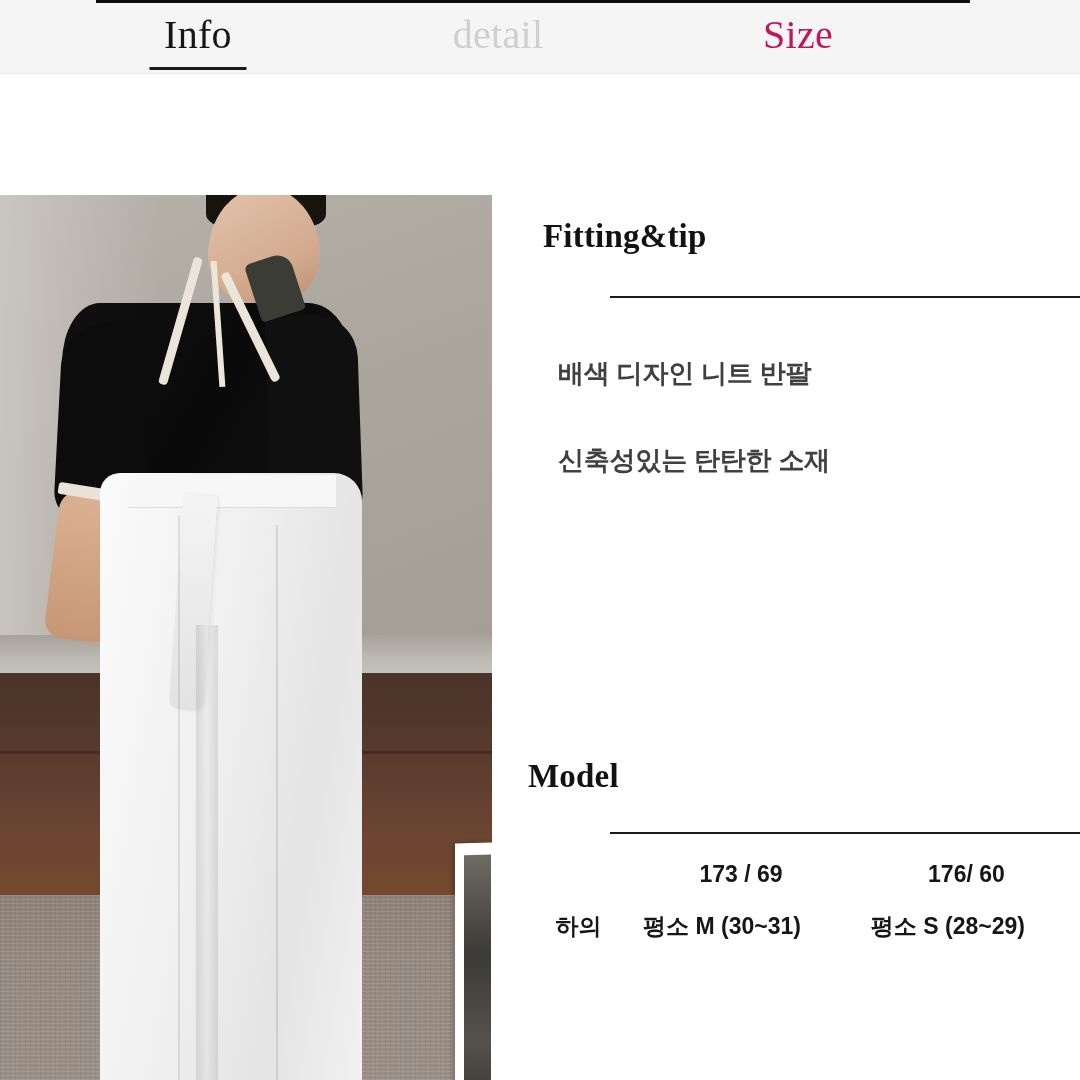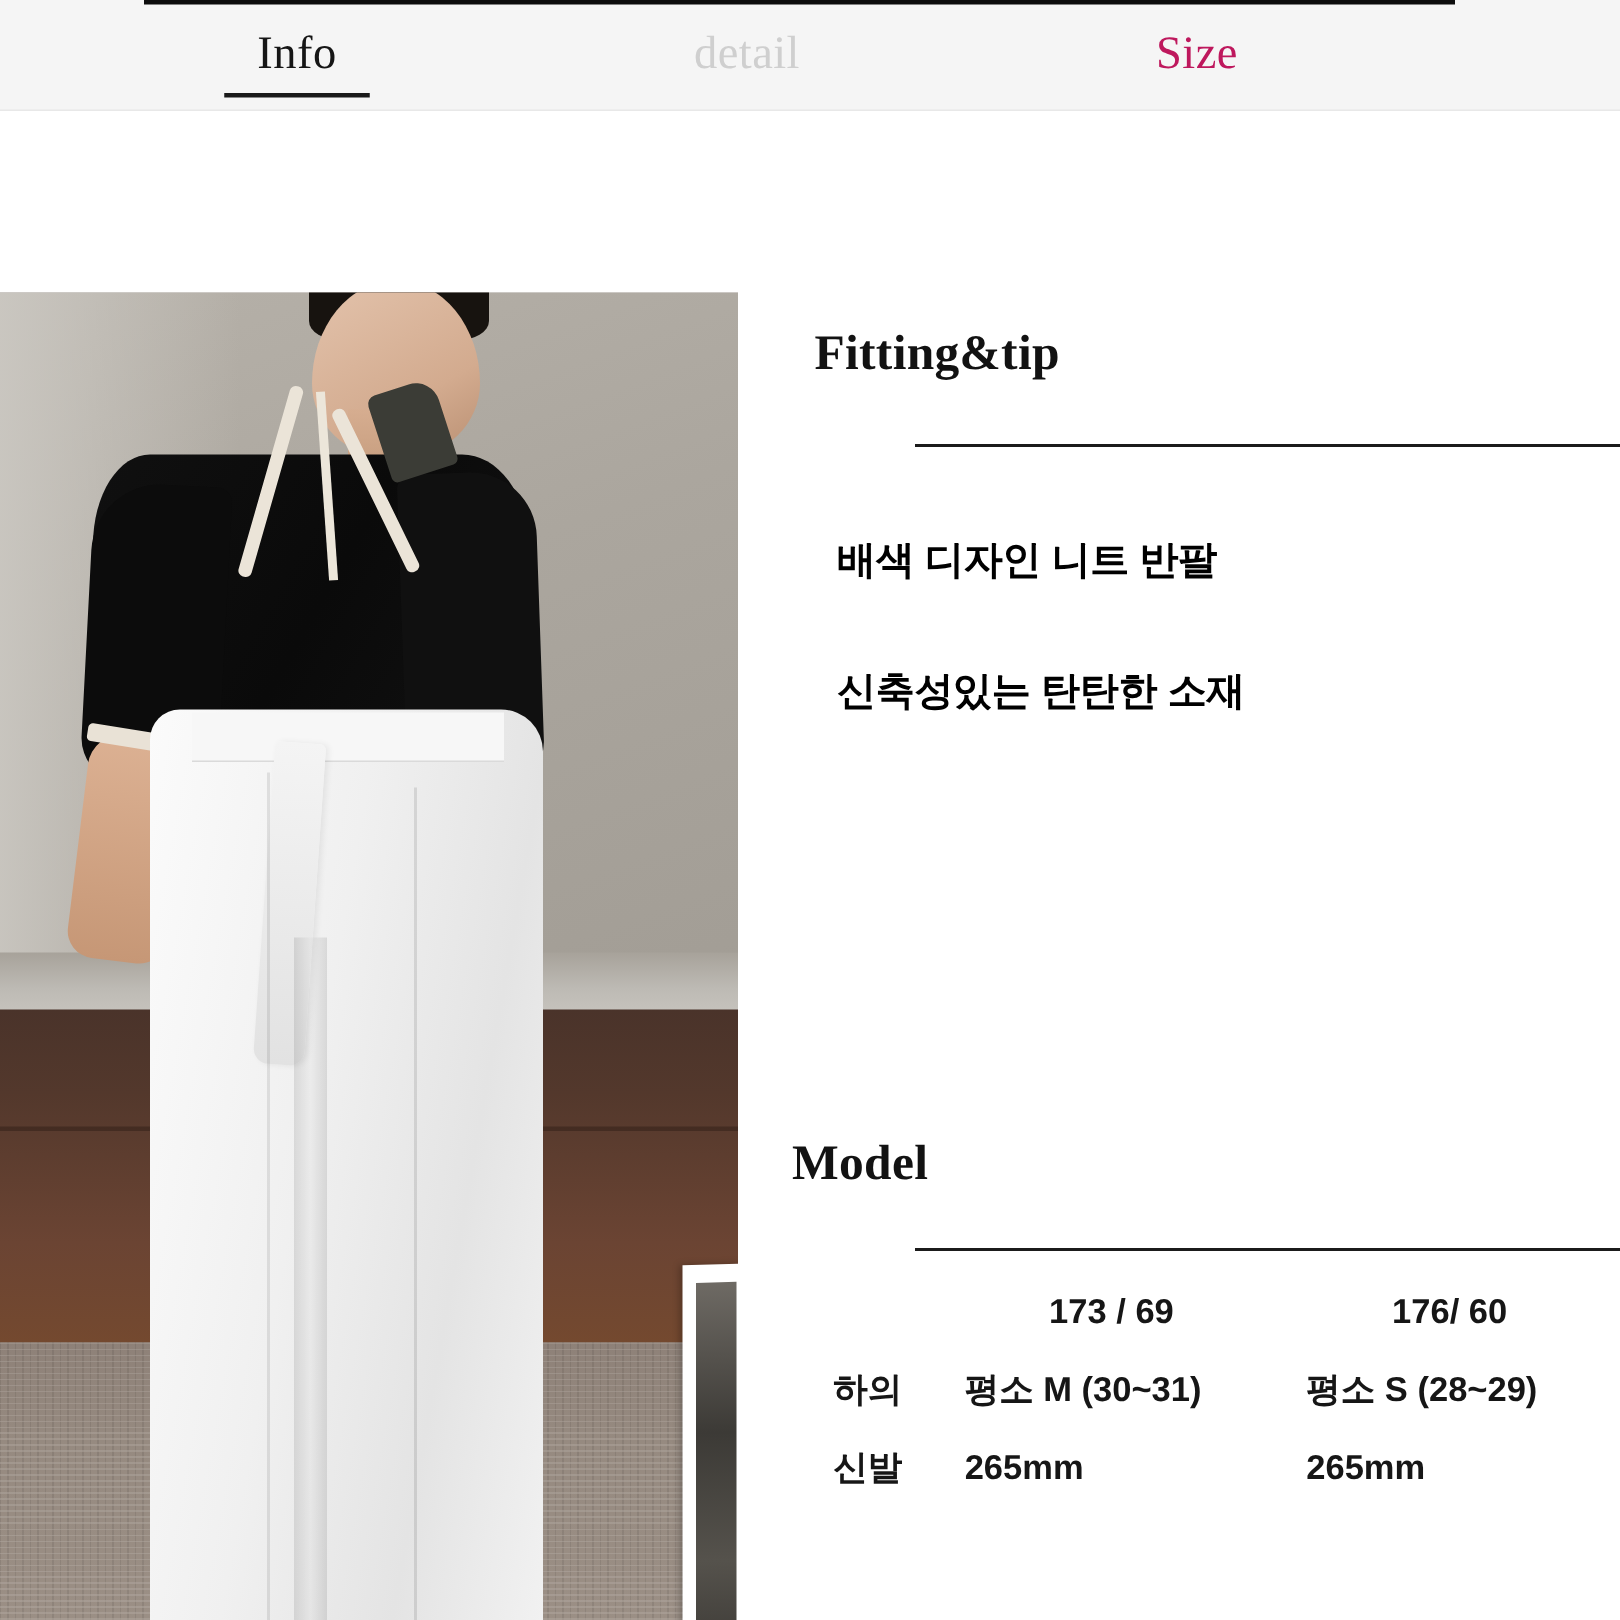--- a/index.html
+++ b/index.html
@@ -39,21 +39,21 @@
     top: 0;
     width: 1080px;
     height: 73px;
     display: flex;
     align-items: center;
   }
   .tab {
     flex: 0 0 auto;
     text-align: center;
     font-family: "Liberation Serif", serif;
-    font-size: 31px;
+    font-size: 40px;
     line-height: 1;
     letter-spacing: 0.3px;
     position: relative;
     padding-bottom: 4px;
     cursor: pointer;
     user-select: none;
   }
   .tab-info   { width: 300px; margin-left: 48px; color: #161616; }
   .tab-detail { width: 300px; color: #cfcfcf; }
   .tab-size   { width: 300px; color: #be185d; }
@@ -259,21 +259,21 @@
     position: absolute;
     left: 30px;
     top: 360px;
     width: 520px;
   }
   .bullet {
     font-family: "Liberation Sans", sans-serif;
     font-weight: bold;
     font-size: 26px;
     line-height: 1;
-    color: #000000;
+    color: #404040;
     letter-spacing: -0.2px;
     margin-bottom: 61px;
     white-space: nowrap;
   }
 
   
   .model-table {
     position: absolute;
     left: 0px;
     top: 848px;
@@ -377,21 +377,16 @@
         <th class="col-a">173 / 69</th>
         <th class="col-b">176/ 60</th>
       </tr>
     </thead>
     <tbody>
       <tr>
         <td class="col-label">하의</td>
         <td class="col-a">평소 M (30~31)</td>
         <td class="col-b">평소 S (28~29)</td>
       </tr>
-      <tr>
-        <td class="col-label">신발</td>
-        <td class="col-a">265mm</td>
-        <td class="col-b">265mm</td>
-      </tr>
     </tbody>
   </table>
 
 </div>
 
 </body></html>

